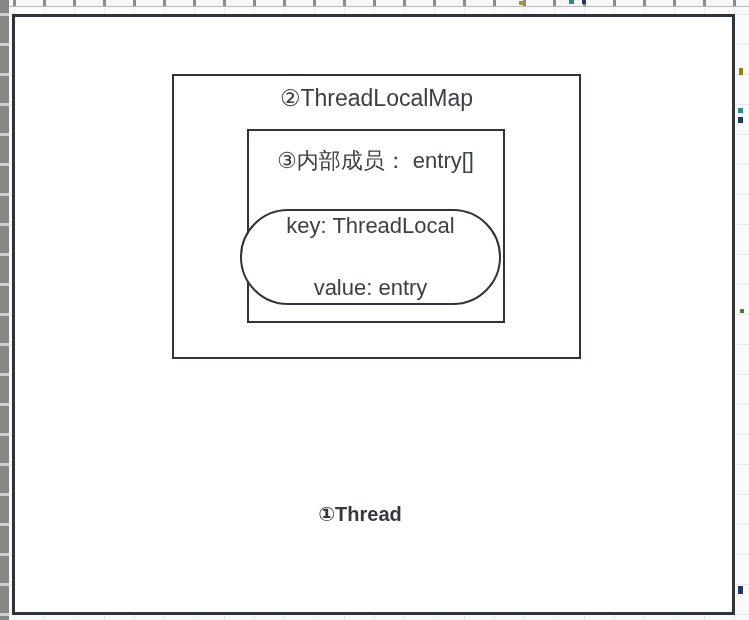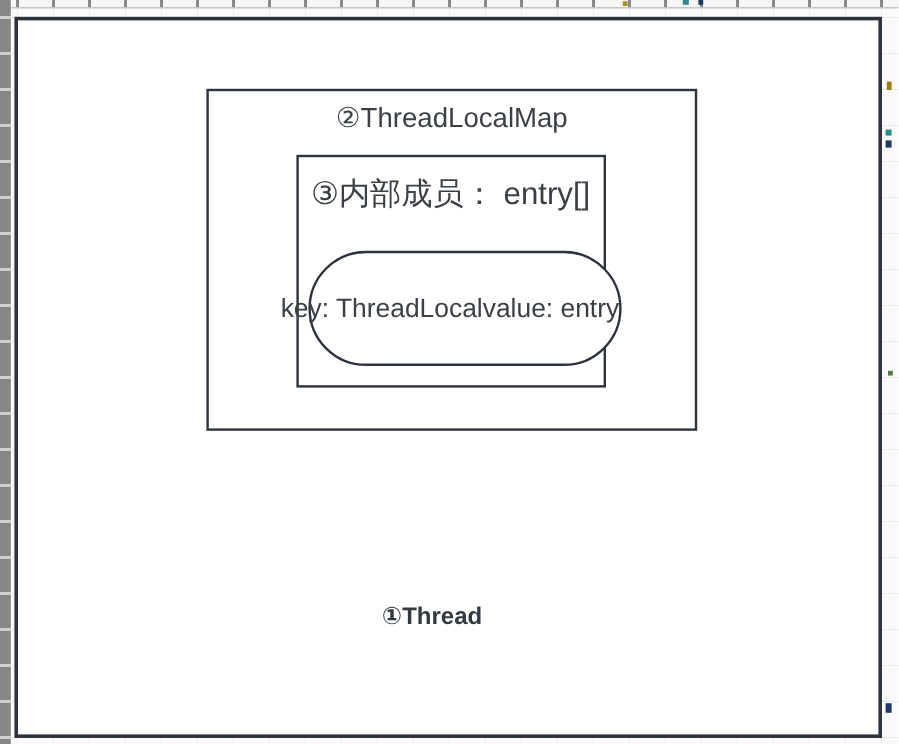--- a/index.html
+++ b/index.html
@@ -73,51 +73,51 @@
     left: 157px; top: 57px;           
     width: 409px; height: 285px;
   }
   .box-inner {
     left: 72.5px; top: 52.5px;        
     width: 258px; height: 194px;
   }
   .pill {
     position: absolute;
     box-sizing: border-box;
-    left: 83px; top: 132.5px;       
+    left: 66px; top: 132.5px;       
     width: 261px; height: 96px;
     background: #ffffff;
     border: 2.5px solid #2e343d;
     border-radius: 48px;
     z-index: 3;
     display: flex;
-    flex-direction: row;
+    flex-direction: column;
     align-items: center;
-    justify-content: flex-end;
+    justify-content: space-between;
   }
   .pill-line {
     font-size: 22px;
     line-height: 30px;
     white-space: nowrap;
   }
 
   .label {
     position: absolute;
     left: 0; right: 0;
     text-align: center;
     white-space: nowrap;
   }
   .label-middle {
     top: 8px;
     font-size: 23px;
     line-height: 28px;
   }
   .label-inner {
     top: 16px;
-    font-size: 26px;
+    font-size: 22px;
     line-height: 28px;
   }
   .label-thread {
     position: absolute;
     left: 0; top: 482px;              
     width: 690px;                     
     text-align: center;
     font-size: 20px;
     font-weight: bold;
     line-height: 30px;

